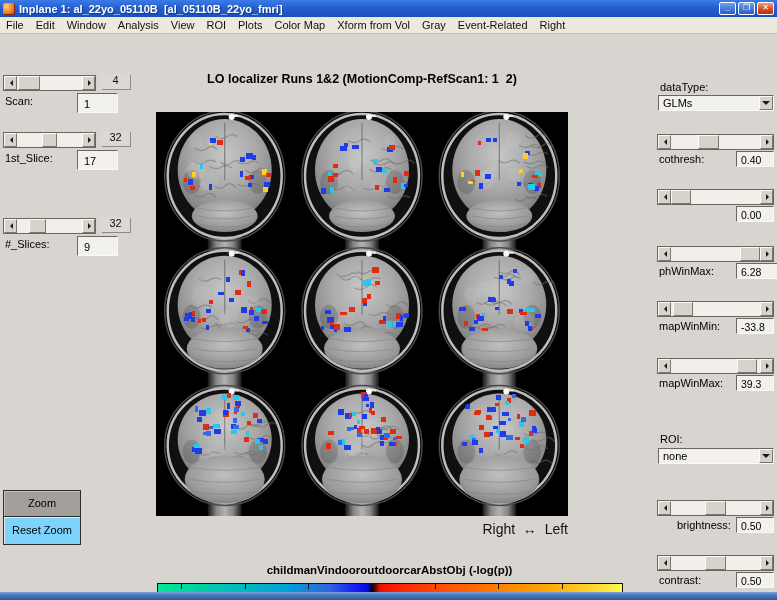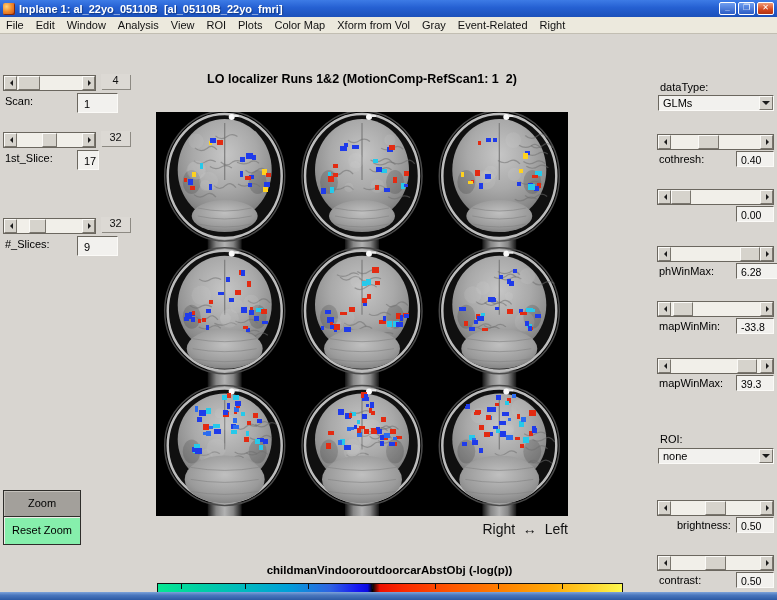--- a/index.html
+++ b/index.html
@@ -46,21 +46,21 @@
   .maxlbl{position:absolute;font-size:11px;color:#111;text-align:center;
     background:#dcd9d4;box-shadow:1px 1px 0 #8d8a83;}
   .edit{position:absolute;background:#f2f1ee;border:1px solid;box-sizing:border-box;
     border-color:#6b675f #fbfaf7 #fbfaf7 #6b675f;font-family:inherit;
     font-size:11px;color:#000;padding:1px 0 0 6px;outline:none;}
   .edit.sm{font-size:10.5px;padding-left:4px;}
 
   .btn{position:absolute;box-sizing:border-box;border:1px solid #2e2d2a;
     font-size:11px;color:#000;text-align:center;}
   #zoombtn{background:#a3a09b;box-shadow:inset 1px 1px 0 #c4c1bb;line-height:25px;}
-  #resetbtn{background:#86efac;box-shadow:inset 1px 1px 0 #efede8;line-height:27px;}
+  #resetbtn{background:#7dd3fc;box-shadow:inset 1px 1px 0 #efede8;line-height:27px;}
 
   
   .dd{position:absolute;height:16px;background:#f2f1ee;border:1px solid;box-sizing:border-box;
     border-color:#6b675f #fbfaf7 #fbfaf7 #6b675f;}
   .dd .val{position:absolute;left:4px;top:1px;font-size:11px;color:#000;}
   .dd .ddbtn{position:absolute;right:0;top:0;width:14px;height:100%;background:#d6d3cc;
     box-sizing:border-box;border:1px solid;border-color:#fbfaf7 #79756d #79756d #fbfaf7;}
   .dd .ddbtn i{position:absolute;left:50%;top:50%;width:0;height:0;margin:-2px 0 0 -4px;
     border:4px solid transparent;border-top-color:#1b1b1b;}
 
@@ -122,21 +122,21 @@
       </div>
     <div class="trk">
         <div class="th" style="width: 22%; left: 39%;"></div>
       </div>
     <div class="ar r">
         <i></i>
       </div>
   </div>
   <div class="maxlbl" style="left:101px;top:97px;width:29px;height:15px;">32</div>
   <div class="lbl" style="left:5px;top:118px;">1st_Slice:</div>
-  <input class="edit" style="left: 77px; top: 116px; width: 22px; height: 20px;" readonly="" value="17">
+  <input class="edit" style="left: 77px; top: 116px; width: 41px; height: 20px;" readonly="" value="17">
 
   <div class="sl" style="left:3px;top:184px;width:93px;">
     <div class="ar l">
         <i></i>
       </div>
     <div class="trk">
         <div class="th" style="width: 26%; left: 18.5%;"></div>
       </div>
     <div class="ar r">
         <i></i>

